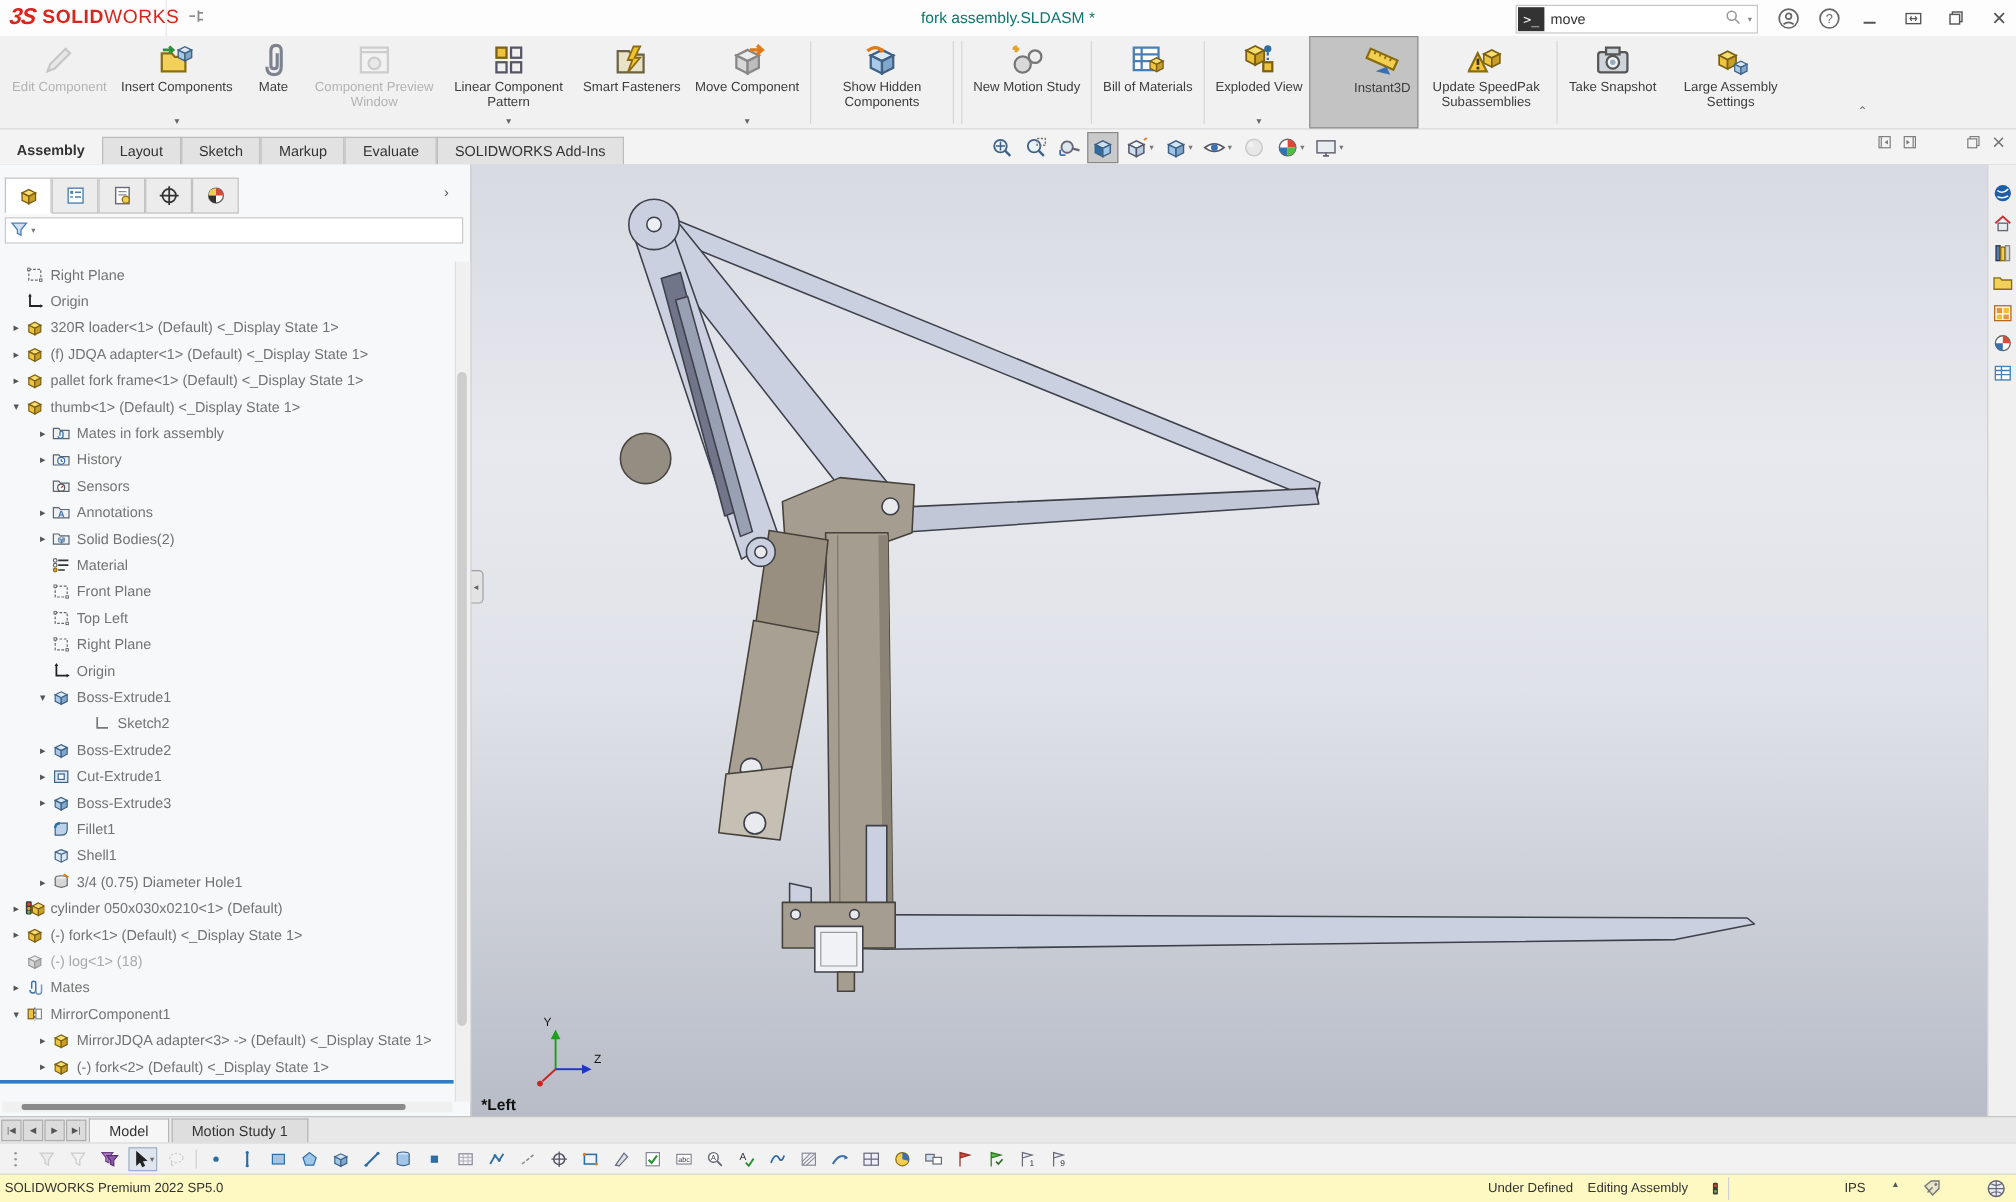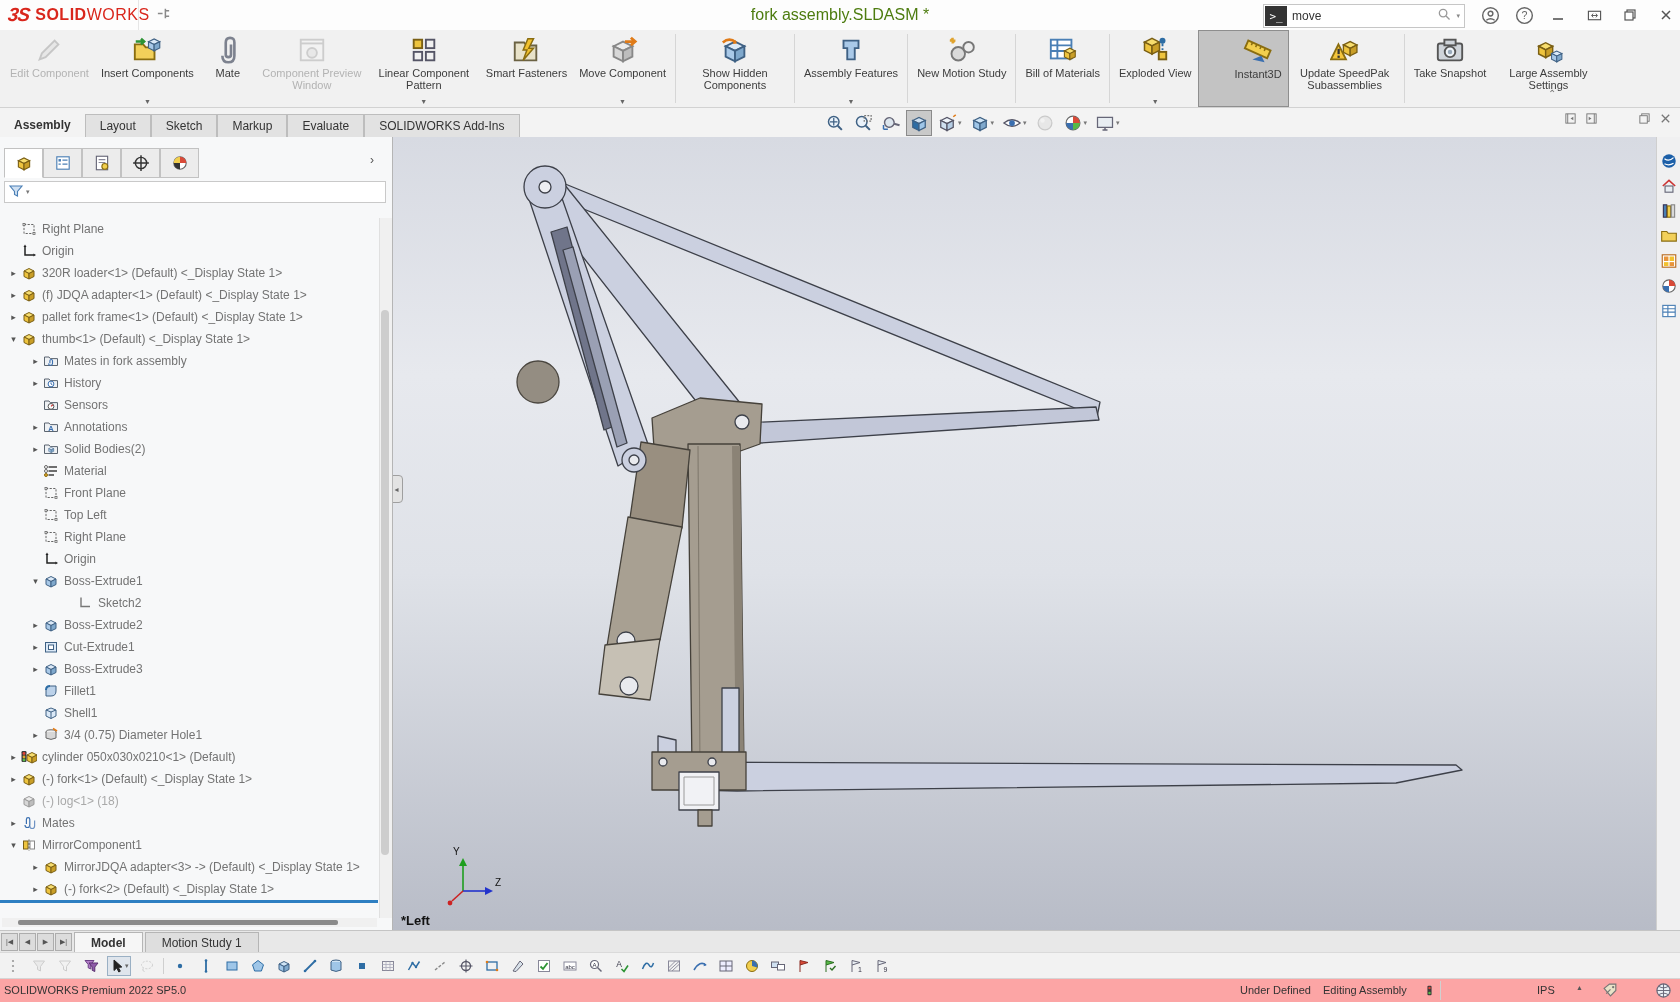--- a/index.html
+++ b/index.html
@@ -6,21 +6,21 @@
   body{width:1680px;height:1002px;position:relative;overflow:hidden;
        font-family:"Liberation Sans","DejaVu Sans",sans-serif;font-size:12px;color:#222;background:#f0f0f0;}
   .abs{position:absolute;}
   
   #titlebar{left:0;top:0;width:1680px;height:30px;background:#fdfdfd;border-bottom:1px solid #e2e2e2;}
   #logo{left:8px;top:3px;height:24px;display:flex;align-items:center;gap:6px;}
   #logo .sw-mark{font-style:italic;font-weight:bold;font-size:19px;color:#d9261c;transform:skewX(-8deg);letter-spacing:-1px;}
   #logo .sw-word{font-size:16px;color:#d9261c;letter-spacing:.5px;}
   #logo .sw-word b{font-weight:bold;}
   #logo-sep{left:138px;top:0;width:1px;height:30px;background:#e6e6e6;}
-  #doc-title{left:0;top:0;width:1680px;height:30px;text-align:center;line-height:30px;font-size:16px;color:#4d7c0f;pointer-events:none;}
+  #doc-title{left:0;top:0;width:1680px;height:30px;text-align:center;line-height:30px;font-size:13px;color:#0f766e;pointer-events:none;}
   #searchbox{left:1263px;top:4px;width:200px;height:22px;background:#fff;border:1px solid #c6c6c6;display:flex;align-items:center;}
   #search-cmd{width:22px;height:20px;background:#333;color:#fff;display:flex;align-items:center;justify-content:center;font-size:11px;font-family:"DejaVu Sans Mono",monospace;margin:1px;}
   #search-input{border:none;outline:none;flex:1;font-size:12px;color:#333;padding:0 4px;min-width:0;background:transparent;}
   .tb-ico{top:4px;width:24px;height:22px;display:flex;align-items:center;justify-content:center;color:#555;}
   
   #ribbon{left:0;top:30px;width:1680px;height:78px;background:#f1f1f1;border-bottom:1px solid #d2d2d2;display:flex;align-items:stretch;padding-left:4px;box-sizing:border-box;}
   .rbtn{display:flex;flex-direction:column;align-items:center;justify-content:flex-start;padding:4px 6px 1px 6px;max-width:100px;min-width:44px;cursor:default;}
   .rbtn .ric{height:32px;display:flex;align-items:center;justify-content:center;}
   .rbtn .rlb{font-size:11px;line-height:12px;text-align:center;color:#3c3c3c;margin-top:1px;white-space:pre-line;}
   .rbtn .rdd{font-size:7px;color:#666;line-height:8px;margin-top:auto;}
@@ -60,28 +60,28 @@
   
   #viewport{left:393px;top:137px;width:1287px;height:793px;background:linear-gradient(180deg,#d7dae2 0%,#e7e9ee 30%,#dfe2e8 55%,#b8bcc7 100%);overflow:hidden;}
   #view-label{left:8px;bottom:2px;font-size:13px;font-weight:bold;color:#111;position:absolute;}
   #splitter-handle{left:-3px;top:338px;width:11px;height:26px;background:#e3e3e3;border:1px solid #9f9f9f;border-radius:0 4px 4px 0;font-size:8px;color:#666;display:flex;align-items:center;justify-content:center;position:absolute;}
   #taskpane{right:0;top:0;width:24px;height:793px;background:#f0f0f1;border-left:1px solid #cfcfcf;position:absolute;display:flex;flex-direction:column;align-items:center;padding-top:14px;gap:5px;box-sizing:border-box;}
   .tpbtn{width:20px;height:20px;display:flex;align-items:center;justify-content:center;}
   
   #modeltabs{left:0;top:930px;width:1680px;height:22px;background:#e8e8e8;border-top:1px solid #c4c4c4;display:flex;align-items:flex-end;}
   .navbtn{width:15px;height:16px;border:1px solid #adadad;background:#dcdcdc;font-size:7px;color:#555;display:flex;align-items:center;justify-content:center;margin:0 0 2px 1px;}
   .mtab{height:20px;line-height:20px;padding:0 16px;font-size:12px;background:#dedede;border:1px solid #b5b5b5;border-bottom:none;margin-left:2px;color:#333;}
-  .mtab.active{background:#f6f6f6;font-weight:bold;}
+  .mtab.active{background:#f6f6f6;font-weight:normal;}
   #sketchbar{left:0;top:952px;width:1680px;height:26px;background:#f2f2f2;border-top:1px solid #dadada;display:flex;align-items:center;gap:6px;padding-left:3px;box-sizing:border-box;}
   .sbtn{display:flex;align-items:center;padding:1px;border:1px solid transparent;}
   .sbtn.dis{opacity:.35;}
   .sbtn.prs{background:#dfe5ec;border:1px solid #9ab0c4;}
   .ssep{width:1px;height:16px;background:#cfcfcf;}
   
-  #statusbar{left:0;top:978px;width:1680px;height:24px;background:#fca5a5;border-top:1px solid #d5d5d5;font-size:11px;color:#333;}
+  #statusbar{left:0;top:978px;width:1680px;height:24px;background:#fef9c3;border-top:1px solid #d5d5d5;font-size:11px;color:#333;}
   #status-left{left:4px;top:5px;position:absolute;}
   .stat{position:absolute;top:5px;}
 </style>
 </head>
 <body>
 
 <div id="titlebar" class="abs">
   <div id="logo" class="abs">
     <span class="sw-mark">3S</span>
     <span class="sw-word"><b>SOLID</b><span>WORKS</span></span>
@@ -221,29 +221,20 @@
           <path d="M3 6 L8 3.5 L13 6 L8 8.5 Z" fill="#dbe9f7" stroke="#3f6184"></path>
           <path d="M3 6 L8 8.5 L8 14 L3 11.5 Z" fill="#a9c9e8" stroke="#3f6184"></path>
           <path d="M8 8.5 L13 6 L13 11.5 L8 14 Z" fill="#7fa8cc" stroke="#3f6184"></path>
           <path d="M1.5 4 Q5 1 8.5 4" fill="none" stroke="#e07b18" stroke-width="1.4"></path>
           <path d="M8 2.5 L9 4.5 L6.8 4.8" fill="#e07b18" stroke="none"></path>
         </svg>
       </span>
       <span class="rlb">Show Hidden Components</span>
     </div>
     <div class="rsep"></div>
-    <div class="rbtn">
-      <span class="ric">
-        <svg width="30" height="30" viewBox="0 0 16 16">
-          <path d="M4 3 H12 V7 H10 V13 H6 V7 H4 Z" fill="#a9c9e8" stroke="#3f6184"></path>
-        </svg>
-      </span>
-      <span class="rlb">Assembly Features</span>
-      <span class="rdd">▼</span>
-    </div>
     <div class="rsep"></div>
     <div class="rbtn">
       <span class="ric">
         <svg width="30" height="30" viewBox="0 0 16 16">
           <circle cx="6" cy="10" r="3.6" fill="#d9d9d9" stroke="#777"></circle>
           <circle cx="11.5" cy="6.5" r="2.8" fill="#eee" stroke="#777"></circle>
           <path d="M2 2 L4 4 M3 1.5 L3 4.5 M1.5 3 L4.5 3" stroke="#e0a32e" stroke-width="1.2"></path>
         </svg>
       </span>
       <span class="rlb">New Motion Study</span>

